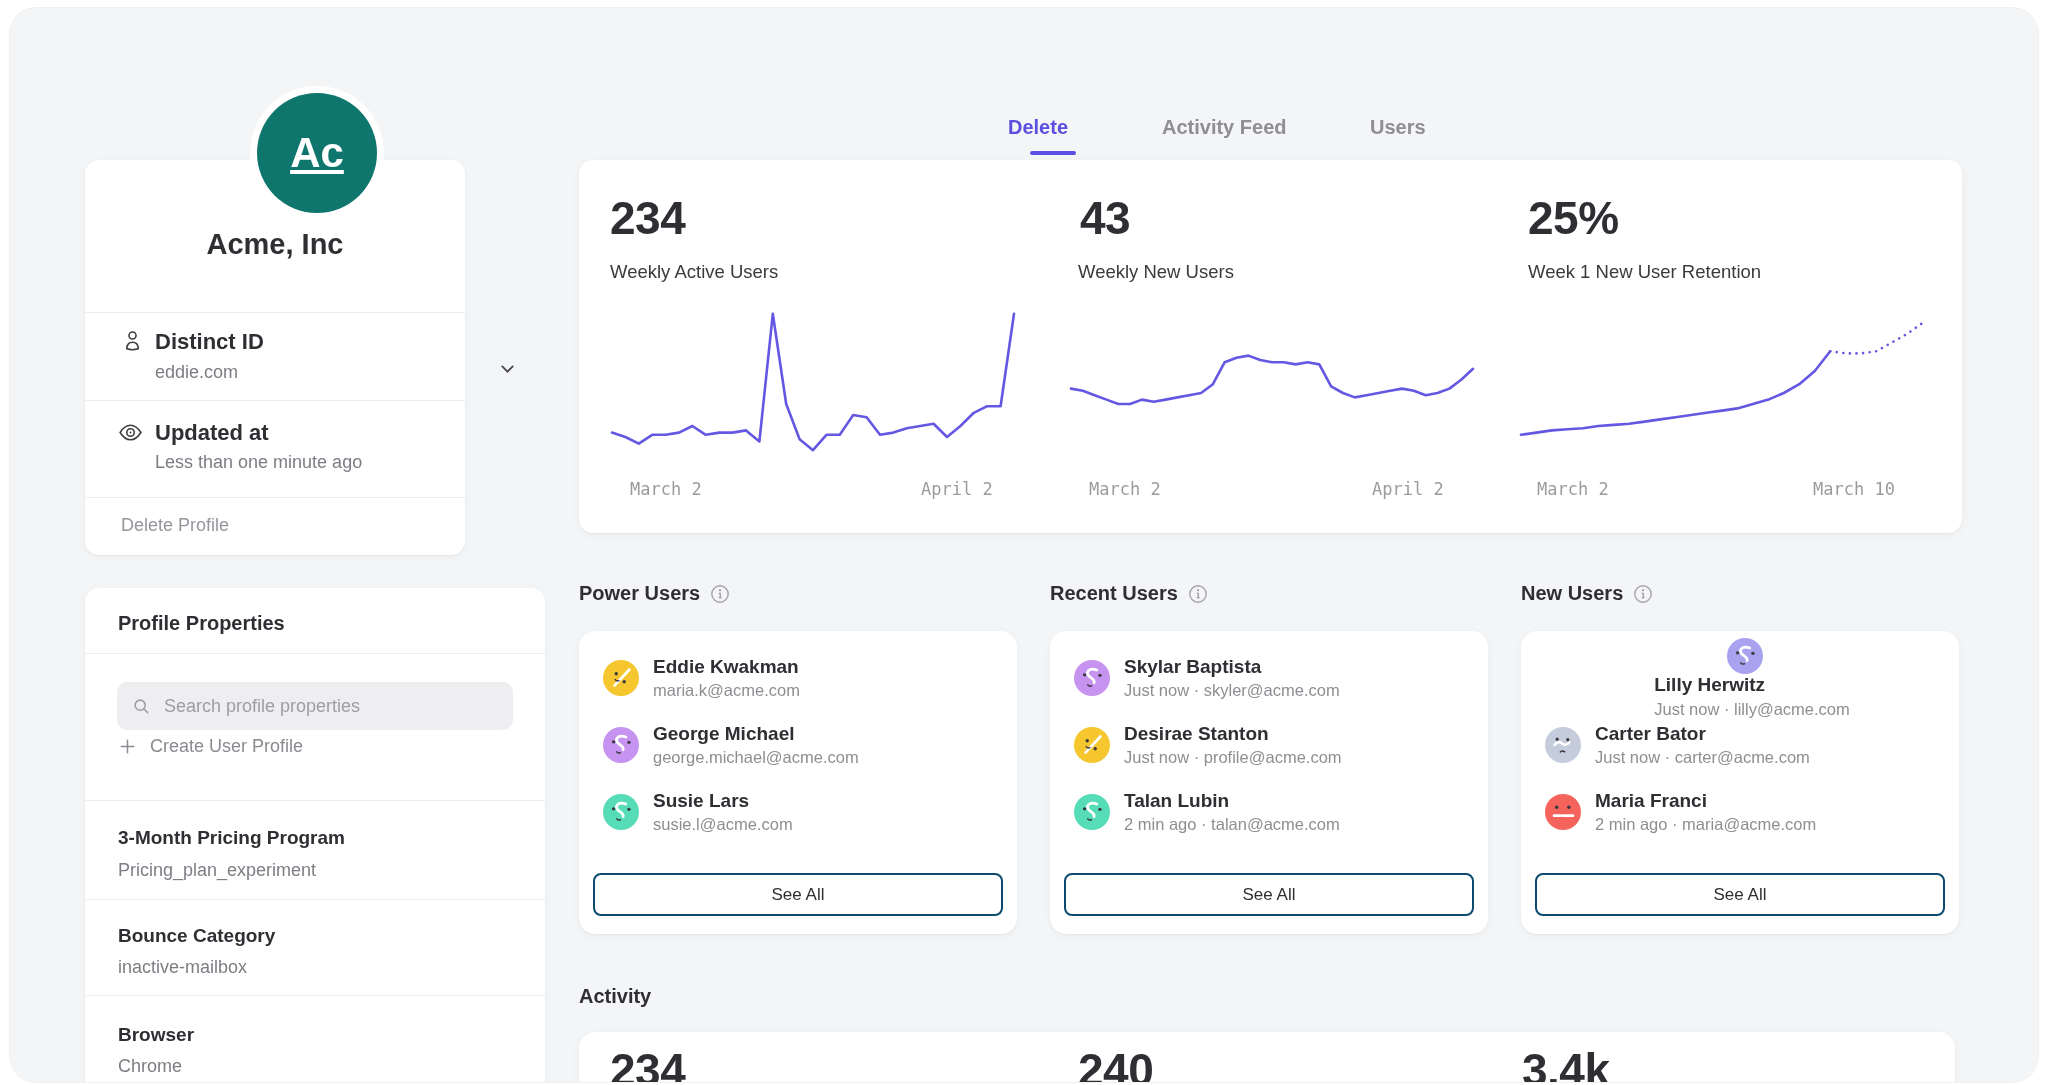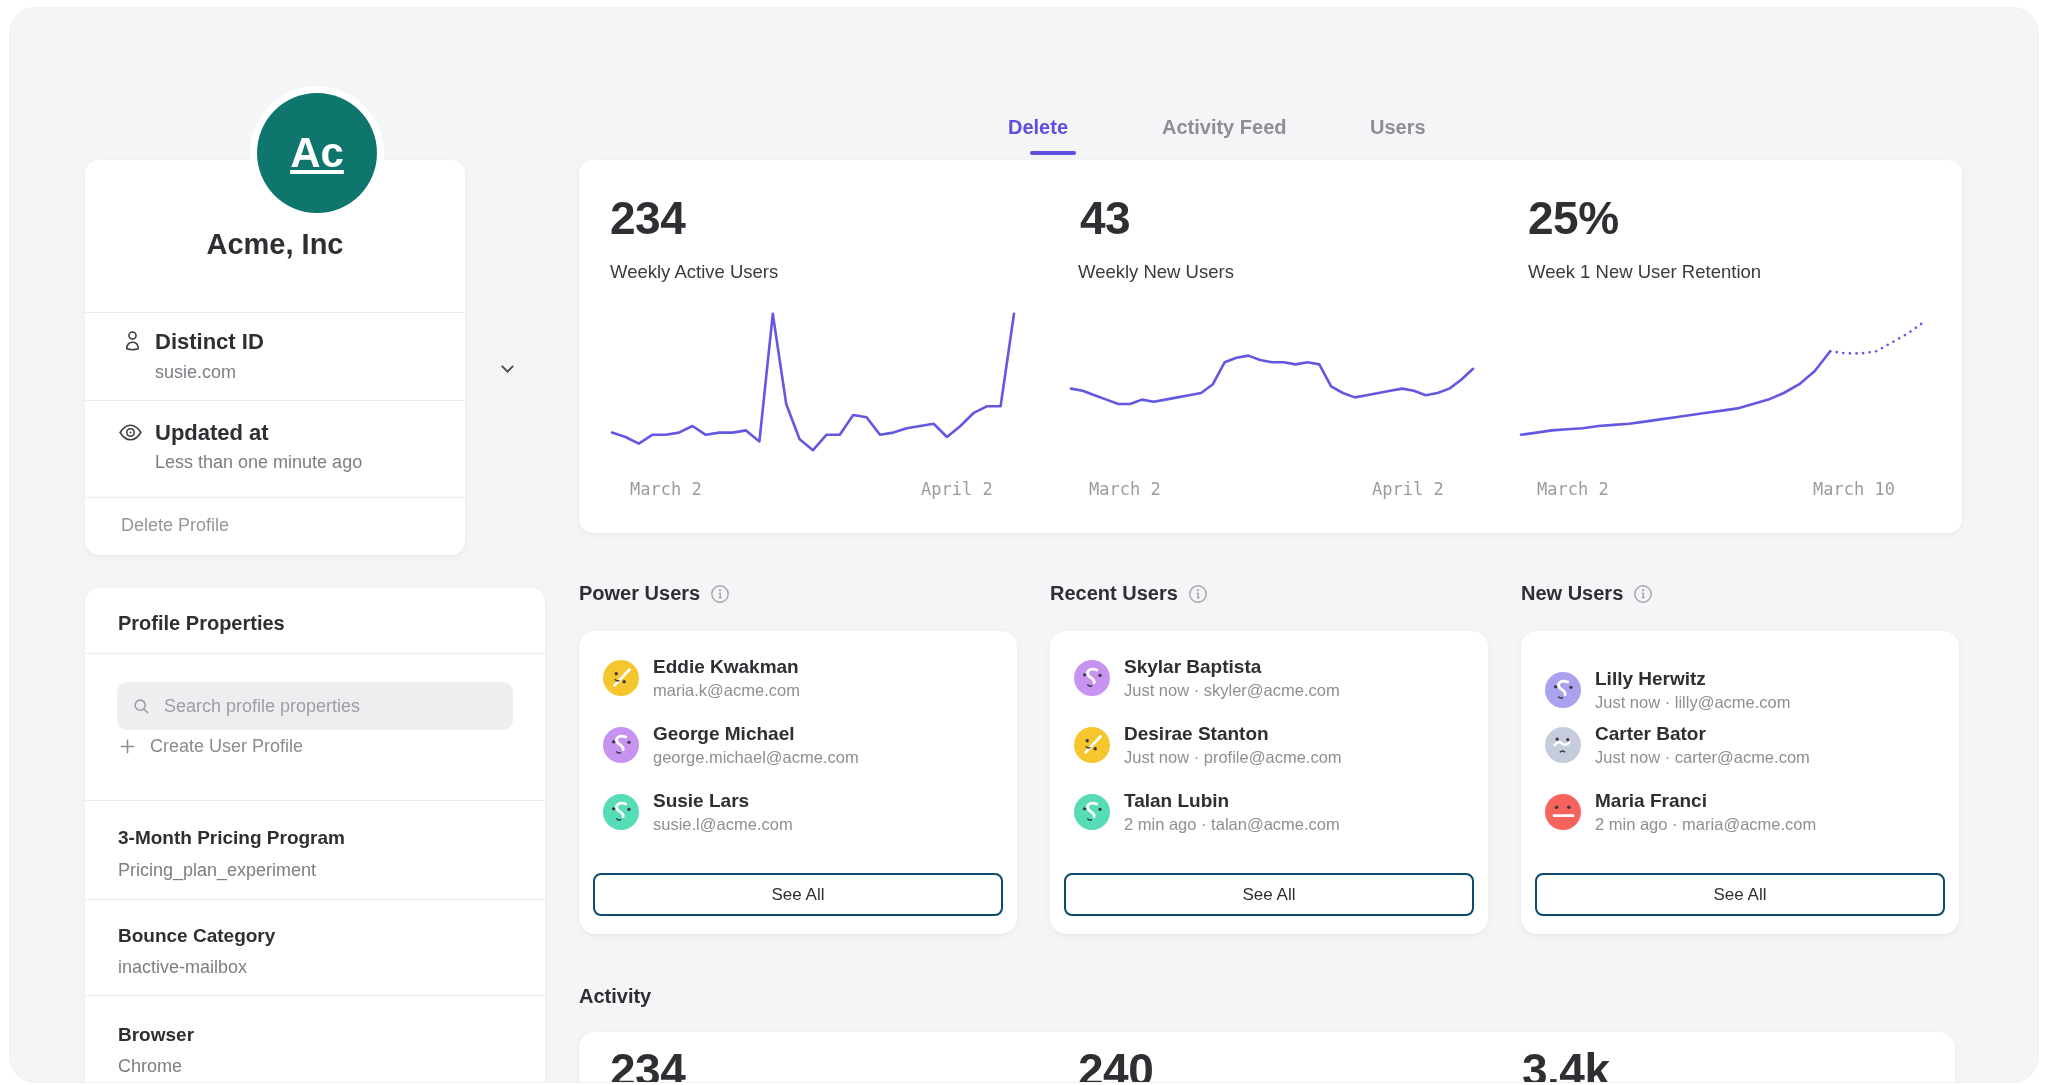--- a/index.html
+++ b/index.html
@@ -76,21 +76,21 @@
         <div class="company-name">Acme, Inc</div>
         <div class="hr" style="top:152px;"></div>
 
         <span class="icon abs" style="left:35px;top:168px;">
           <svg viewBox="0 0 24 24" width="25" height="25" fill="none" stroke="#3c3c41" stroke-width="1.5">
             <circle cx="12" cy="7.2" r="3.4"></circle>
             <path d="M6.5 20 c0-4.2 2.3-6.4 5.5-6.4 s5.5 2.2 5.5 6.4 c-3.4 1-7.6 1-11 0 z" stroke-linejoin="round"></path>
           </svg>
         </span>
         <div class="abs id-label" style="left:70px;top:169px;">Distinct ID</div>
-        <div class="abs id-value" style="left:70px;top:202px;">susie.com</div>
+        <div class="abs id-value" style="left:70px;top:202px;">eddie.com</div>
         <span class="icon abs" style="left:410px;top:196px;cursor:pointer;">
           <svg viewBox="0 0 24 24" width="25" height="25" fill="none" stroke="#4a4a4f" stroke-width="1.8" stroke-linecap="round">
             <path d="M7 10 l5 5 5-5"></path>
           </svg>
         </span>
         <div class="hr" style="top:240px;"></div>
 
         <span class="icon abs" style="left:32px;top:259px;">
           <svg viewBox="0 0 26 26" width="27" height="27" fill="none" stroke="#3c3c41" stroke-width="1.5">
             <path d="M3 13 C6 8.2 9.4 6 13 6 s7 2.2 10 7 c-3 4.8-6.4 7-10 7 s-7-2.2-10-7 z"></path>
@@ -280,21 +280,21 @@
         <span class="section-title">New Users</span>
         <span class="icon">
           <svg viewBox="0 0 20 20" width="20" height="20">
             <circle cx="10" cy="10" r="8.2" fill="none" stroke="#a4a4aa" stroke-width="1.4"></circle>
             <circle cx="10" cy="6.3" r="1" fill="#8e8e94"></circle>
             <path d="M8.7 9.3 h1.5 v4.5 M8.7 13.8 h2.9" stroke="#8e8e94" stroke-width="1.1" fill="none"></path>
           </svg>
         </span>
       </div>
       <div class="user-card" style="left:1521px;">
-        <div class="user-row" style="top:32px;">
+        <div class="user-row" style="top:7px;flex-direction:column;">
           <span class="u-avatar" style="background: rgb(168, 162, 239);"><svg viewBox="0 0 34 34" width="100%" height="100%">
                 <path d="M21.5 9.5 c-6-2.5-10.5 1-8 5 c1.8 2.8 6.5 3 5.5 7" stroke="#fff" stroke-width="2.6" fill="none" stroke-linecap="round"></path>
                 <circle cx="10" cy="14" r="1.6" fill="#3a3a3e"></circle>
                 <circle cx="24.5" cy="14.5" r="1.6" fill="#3a3a3e"></circle>
                 <path d="M13 23.5 q1.5 1.8 3.5 0.8" stroke="#3a3a3e" stroke-width="1.4" fill="none" stroke-linecap="round"></path>
               </svg></span>
           <span class="u-text">
             <div class="u-name">Lilly Herwitz</div>
             <div class="u-sub">Just now · lilly@acme.com</div>
           </span>

